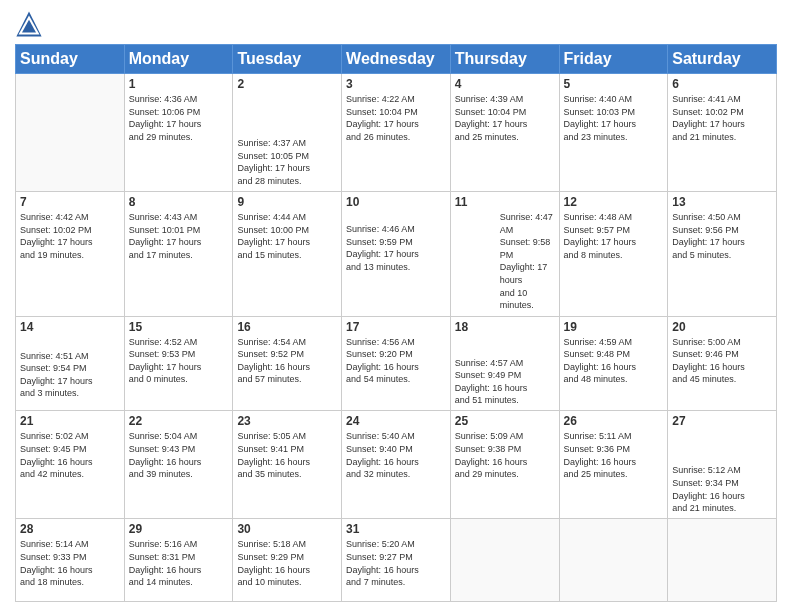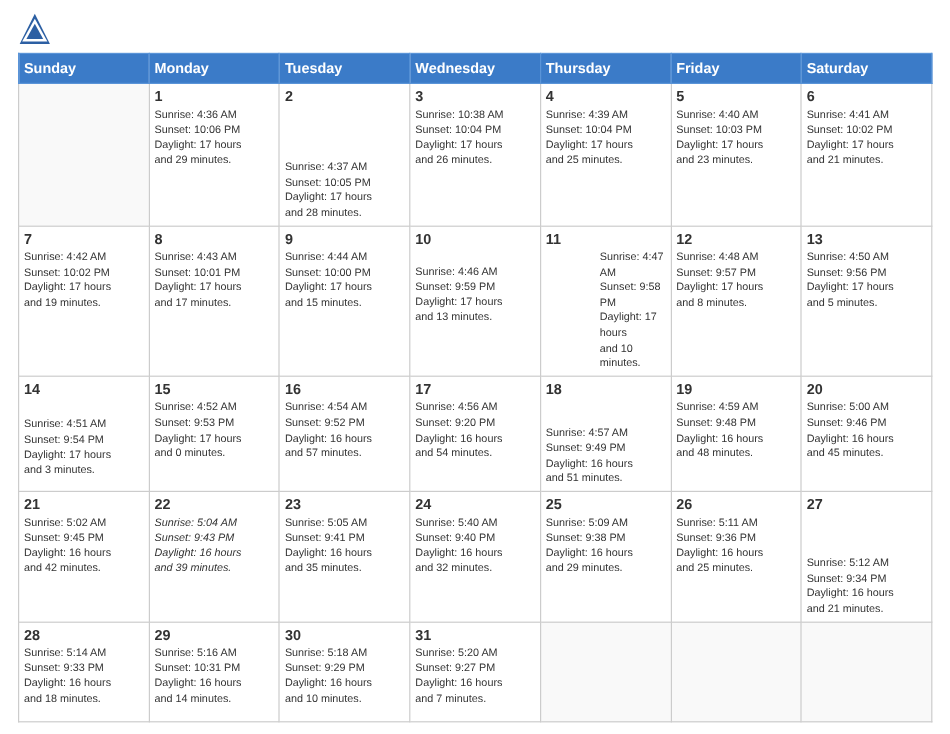--- a/index.html
+++ b/index.html
@@ -63,21 +63,21 @@
     .calendar {
       flex: 1;
       border: 1px solid #ccc;
       border-collapse: collapse;
       width: 100%;
       table-layout: fixed;
     }
     .calendar th {
       background-color: #3b7bc8;
       color: #fff;
-      font-size: 12px;
+      font-size: 16px;
       font-weight: bold;
       padding: 5px 4px;
       text-align: left;
       border: 1px solid #5a94d8;
     }
     .calendar td {
       border: 1px solid #ccc;
       vertical-align: top;
       padding: 3px 4px;
       font-size: 9.5px;
@@ -144,21 +144,21 @@
           </td>
           <td>
             <div class="day-number">2</div>
             <div class="day-info" style="white-space: pre-line; margin-top: 46px;">Sunrise: 4:37 AM
 Sunset: 10:05 PM
 Daylight: 17 hours
 and 28 minutes.</div>
           </td>
           <td>
             <div class="day-number">3</div>
-            <div class="day-info" style="white-space: pre-line;">Sunrise: 10:38 AM
+            <div class="day-info" style="white-space: pre-line;">Sunrise: 4:22 AM
 Sunset: 10:04 PM
 Daylight: 17 hours
 and 26 minutes.</div>
           </td>
           <td>
             <div class="day-number">4</div>
             <div class="day-info" style="white-space: pre-line;">Sunrise: 4:39 AM
 Sunset: 10:04 PM
 Daylight: 17 hours
 and 25 minutes.</div>
@@ -283,21 +283,21 @@
         <tr>
           <td>
             <div class="day-number">21</div>
             <div class="day-info" style="white-space: pre-line;">Sunrise: 5:02 AM
 Sunset: 9:45 PM
 Daylight: 16 hours
 and 42 minutes.</div>
           </td>
           <td>
             <div class="day-number">22</div>
-            <div class="day-info" style="white-space: pre-line; font-style: italic;">Sunrise: 5:04 AM
+            <div class="day-info" style="white-space: pre-line;">Sunrise: 5:04 AM
 Sunset: 9:43 PM
 Daylight: 16 hours
 and 39 minutes.</div>
           </td>
           <td>
             <div class="day-number">23</div>
             <div class="day-info" style="white-space: pre-line;">Sunrise: 5:05 AM
 Sunset: 9:41 PM
 Daylight: 16 hours
 and 35 minutes.</div>
@@ -335,21 +335,21 @@
           <td>
             <div class="day-number">28</div>
             <div class="day-info" style="white-space: pre-line;">Sunrise: 5:14 AM
 Sunset: 9:33 PM
 Daylight: 16 hours
 and 18 minutes.</div>
           </td>
           <td>
             <div class="day-number">29</div>
             <div class="day-info" style="white-space: pre-line;">Sunrise: 5:16 AM
-Sunset: 10:31 PM
+Sunset: 8:31 PM
 Daylight: 16 hours
 and 14 minutes.</div>
           </td>
           <td>
             <div class="day-number">30</div>
             <div class="day-info" style="white-space: pre-line;">Sunrise: 5:18 AM
 Sunset: 9:29 PM
 Daylight: 16 hours
 and 10 minutes.</div>
           </td>

